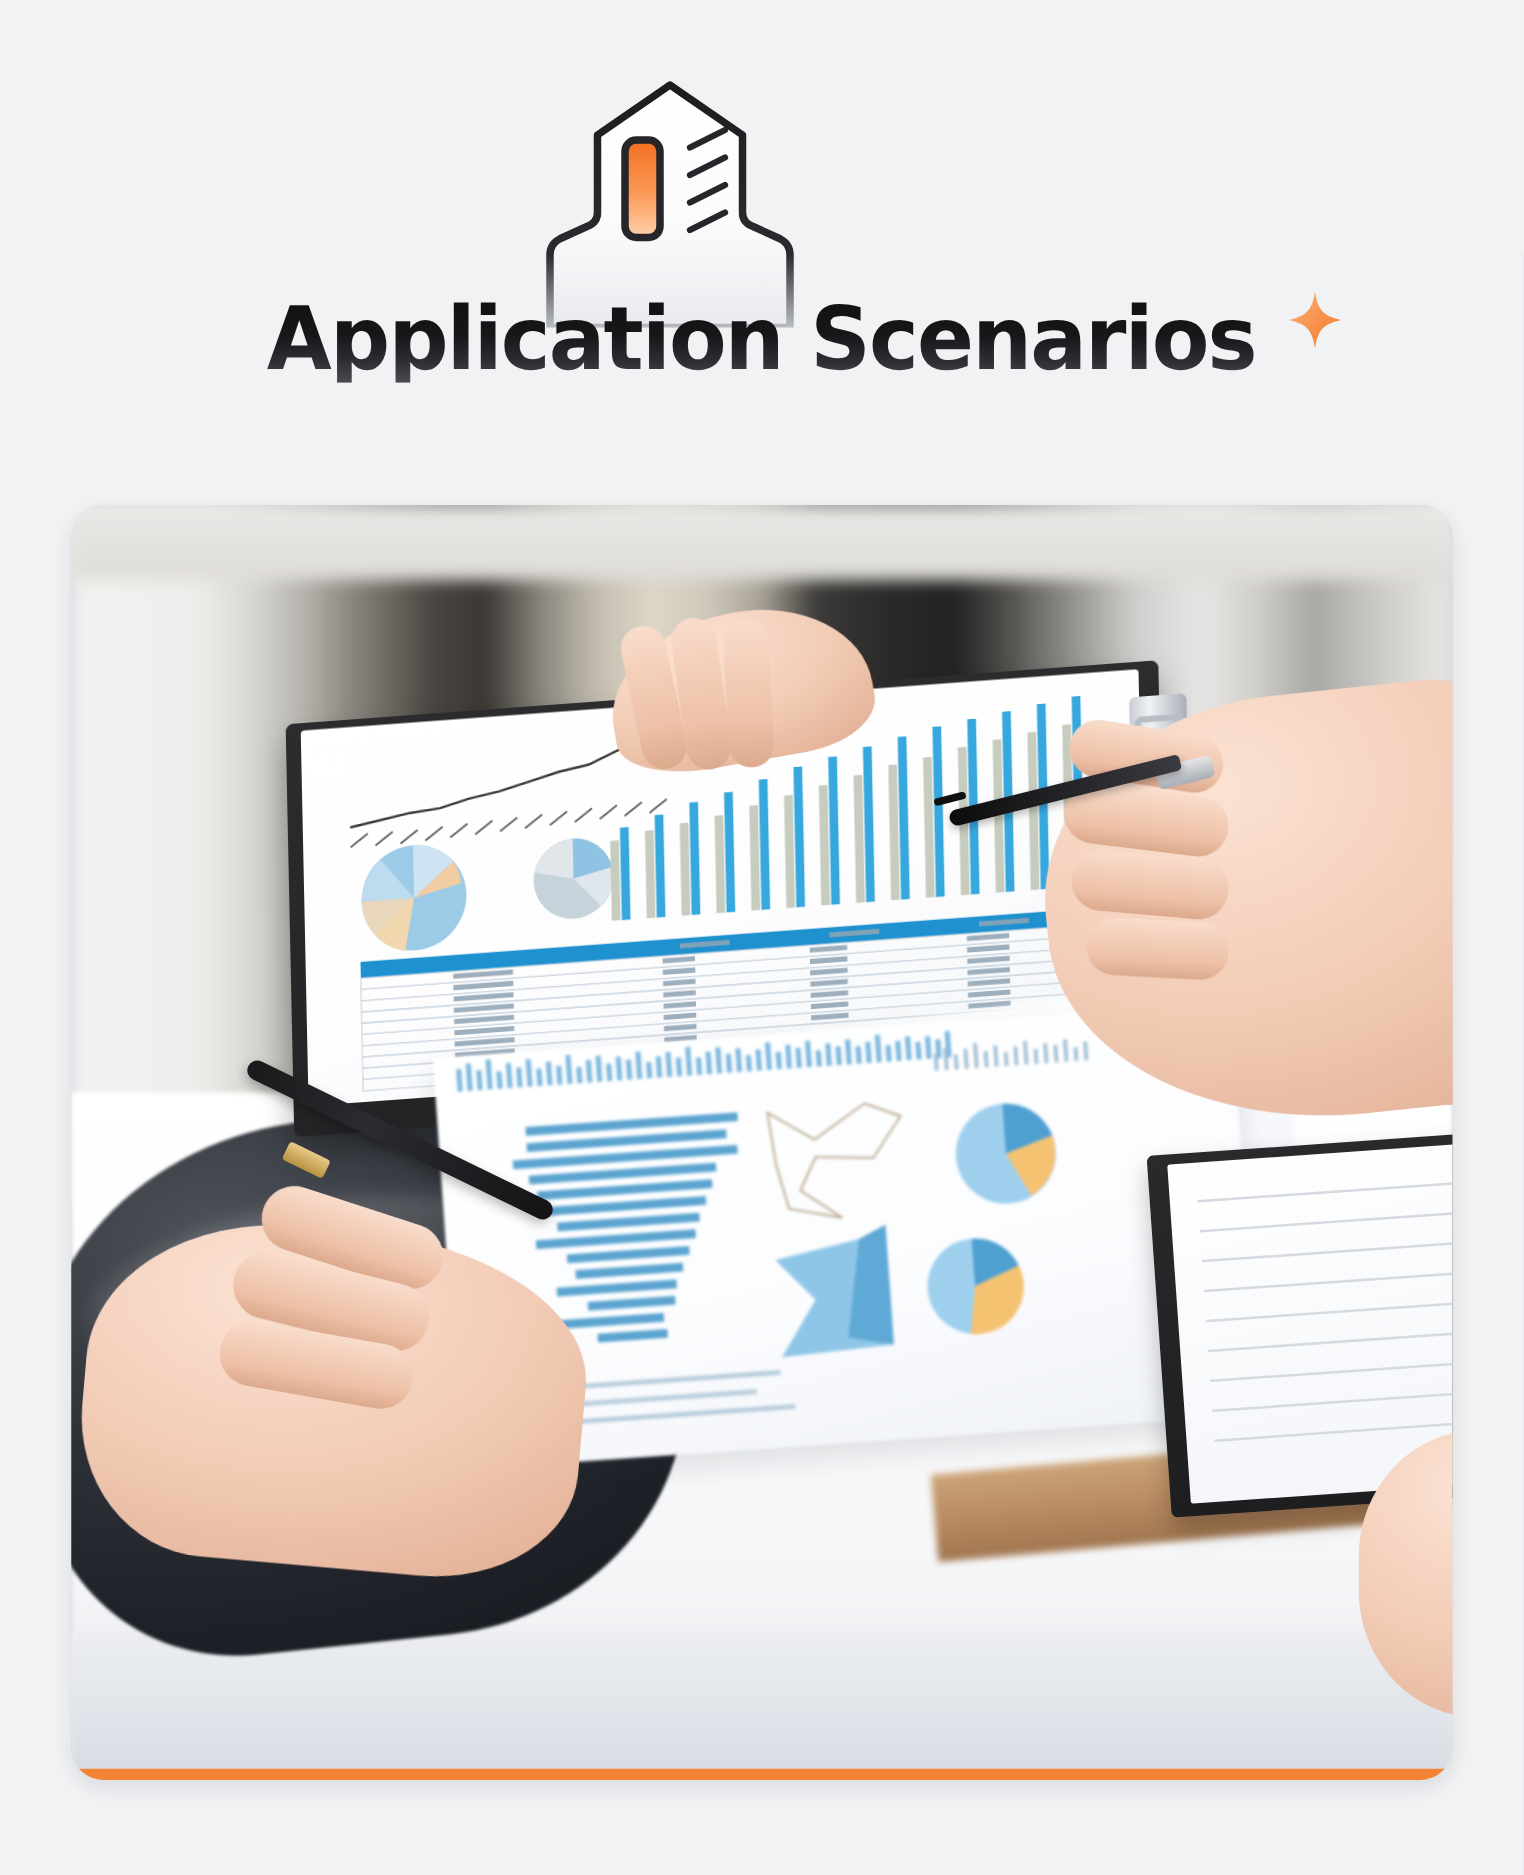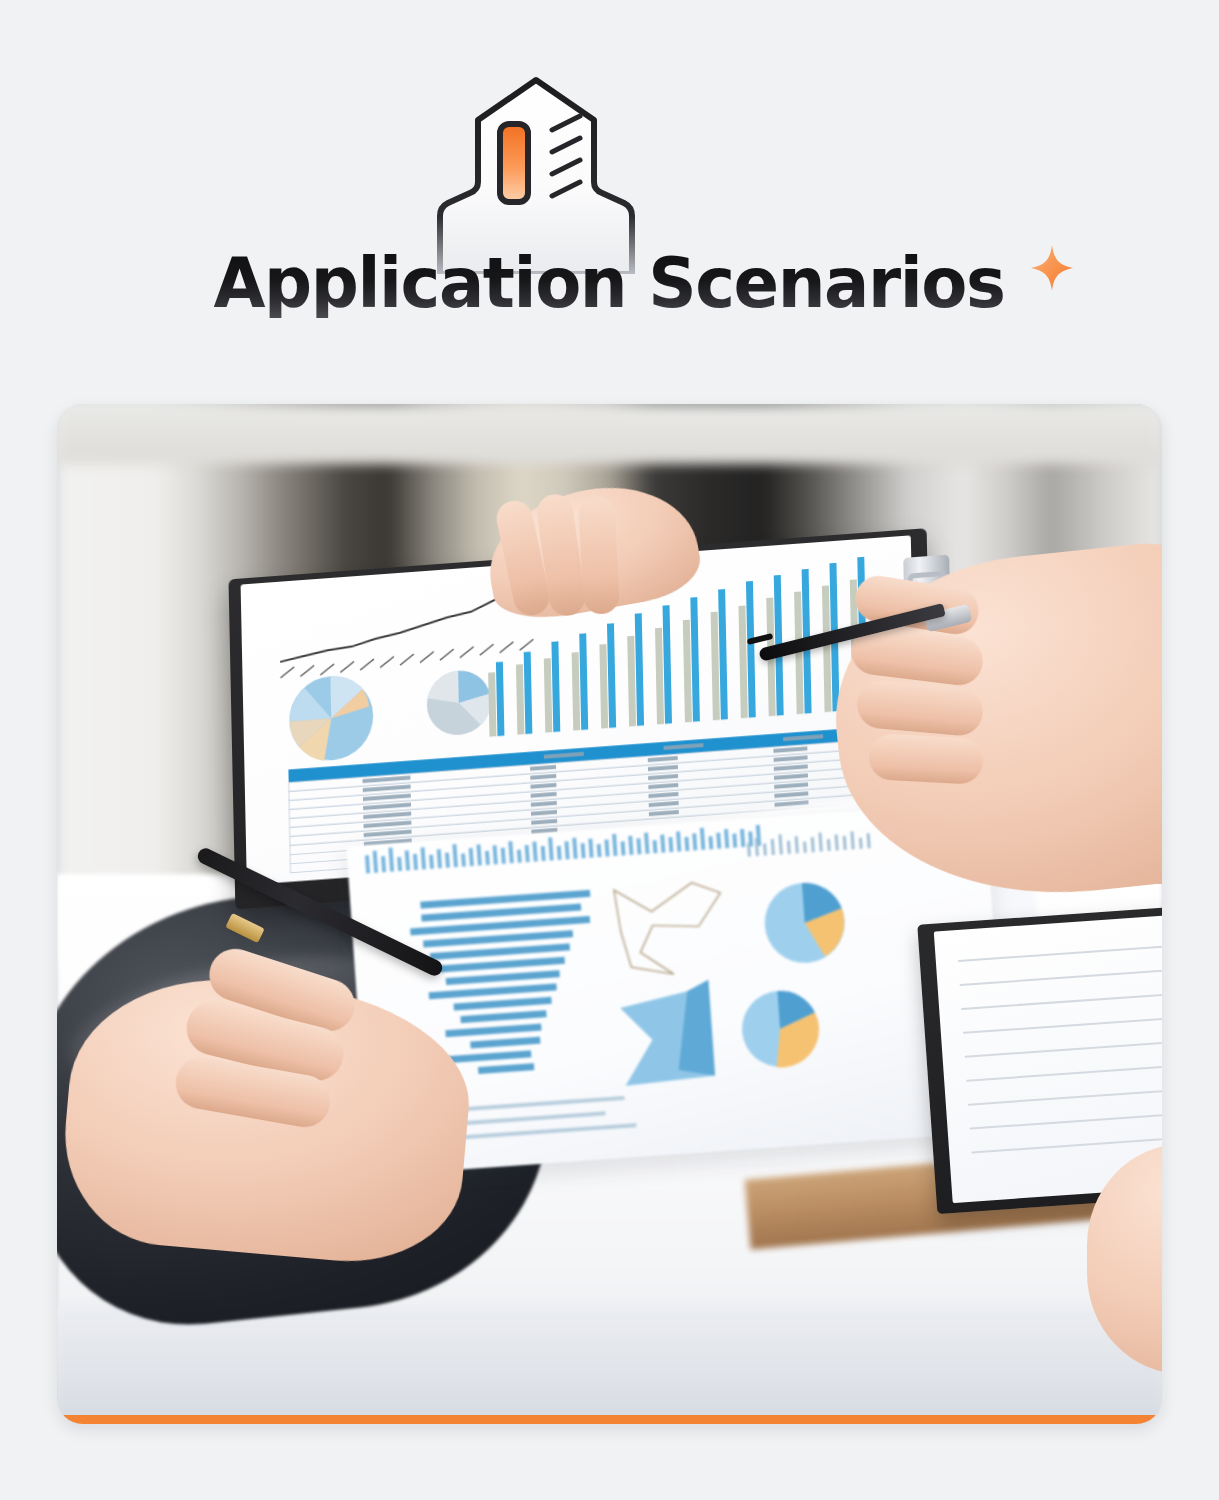--- a/index.html
+++ b/index.html
@@ -12,21 +12,21 @@
 
   body {
     background: #f1f2f4;
     font-family: "Liberation Sans", sans-serif;
     position: relative;
   }
 
   
   .header {
     position: absolute;
-    left: 0; top: 12px;
+    left: 0; top: 0;
     width: 1071px;
     height: 390px;
   }
 
   .logo-wrap {
     position: absolute;
     left: 50%;
     transform: translateX(-50%);
     top: 62px;
     width: 216px;

